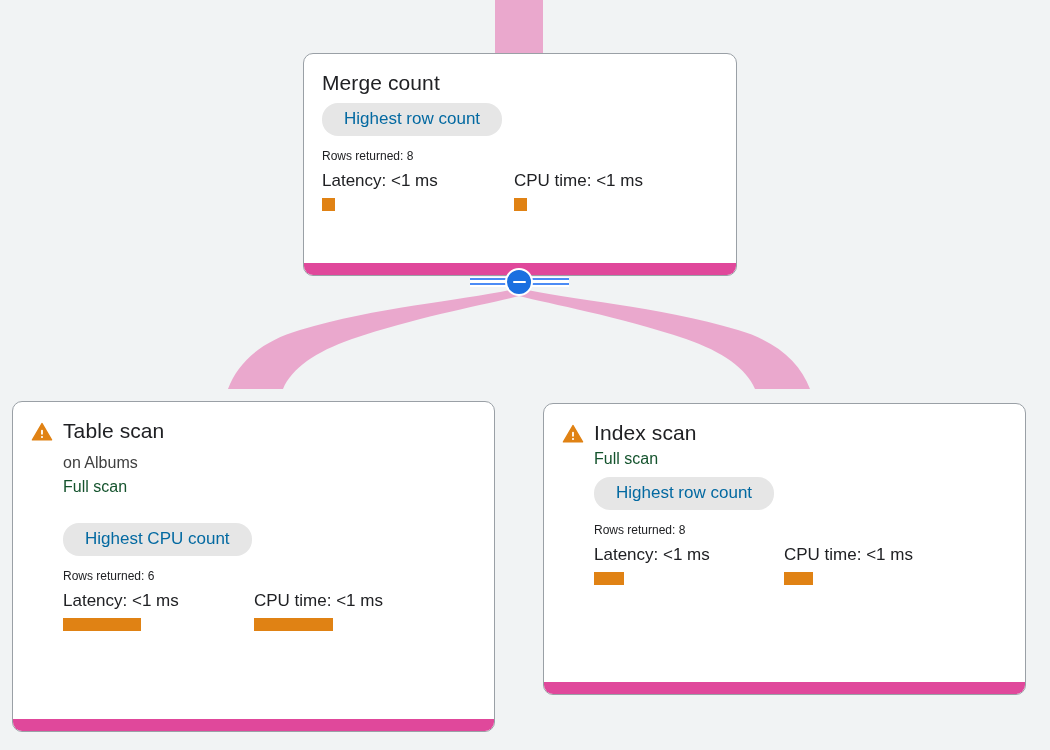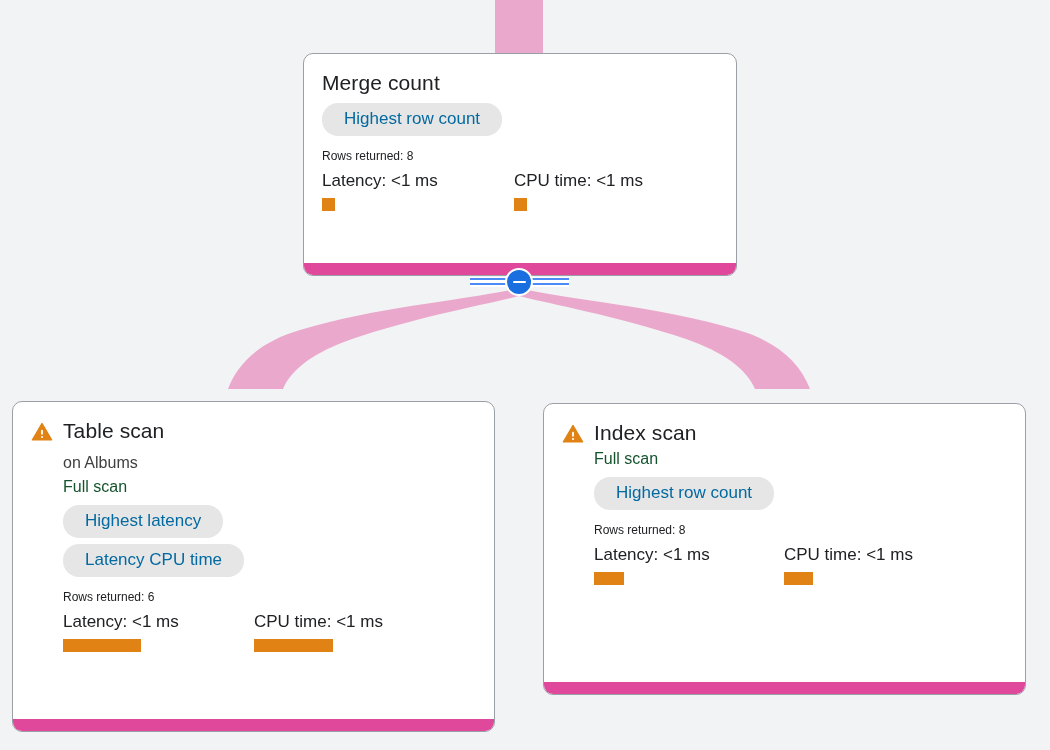--- a/index.html
+++ b/index.html
@@ -228,22 +228,22 @@
         <svg class="warn-icon" viewBox="0 0 24 24" xmlns="http://www.w3.org/2000/svg">
           <path d="M12 2.8 L22.4 20.6 H1.6 Z" fill="#e08214" stroke="#e08214" stroke-width="1.6" stroke-linejoin="round"></path>
           <rect x="11" y="9.6" width="2" height="5.4" rx="1" fill="#ffffff"></rect>
           <circle cx="12" cy="17.4" r="1.15" fill="#ffffff"></circle>
         </svg>
         <div class="node-head-text">
           <div class="node-title">Table scan</div>
           <div class="node-sub">on Albums</div>
           <div class="node-sub2">Full scan</div>
           <div class="chips">
-            <span class="chip">Highest latency</span><br>
-            <span class="chip">Latency CPU time</span>
+            <br>
+            <span class="chip">Highest CPU count</span>
           </div>
           <div class="rows-returned">Rows returned: 6</div>
           <div class="metrics">
             <div class="metric" style="width:191px;">
               <span class="metric-label">Latency: &lt;1 ms</span>
               <span class="metric-bar" style="width:78px;"></span>
             </div>
             <div class="metric">
               <span class="metric-label">CPU time: &lt;1 ms</span>
               <span class="metric-bar" style="width:79px;"></span>

